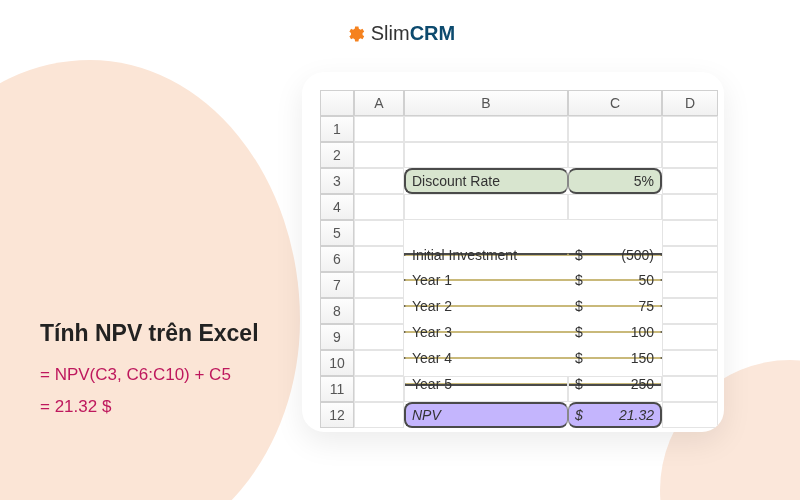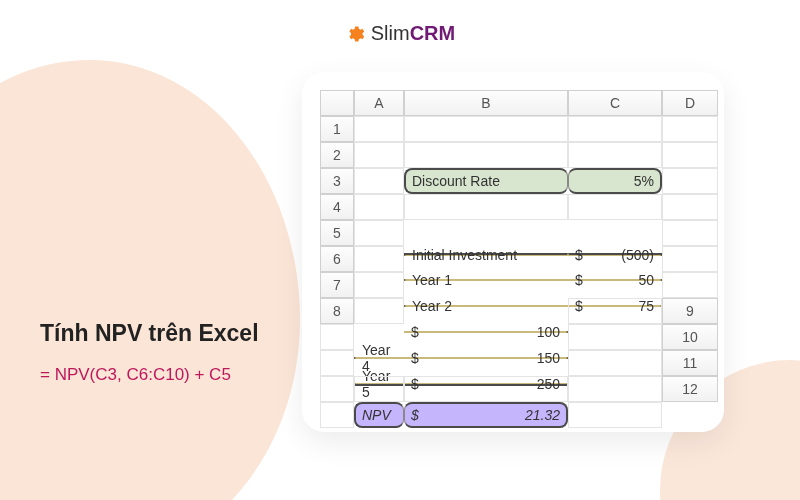--- a/index.html
+++ b/index.html
@@ -30,21 +30,21 @@
   .logo {
     position: absolute;
     top: 22px; left: 50%; transform: translateX(-50%);
     display: flex; align-items: center; gap: 6px;
     z-index: 2;
   }
   .logo-gear {
     width: 20px; height: 20px; display: inline-block;
   }
   .logo-text { font-size: 20px; font-weight: 400; color: #333; }
-  .logo-text b { font-weight: 700; color: #701a75; }
+  .logo-text b { font-weight: 700; color: #0c4a6e; }
 
   .leftbox {
     position: absolute;
     left: 40px; top: 320px;
     z-index: 2;
   }
   .leftbox .title {
     font-size: 23px; font-weight: 700; color: #222; margin-bottom: 12px;
   }
   .leftbox .formula, .leftbox .result {
@@ -117,20 +117,21 @@
     </svg>
   </span>
   <span class="logo-text">
     <span>Slim</span><b>CRM</b>
   </span>
 </div>
 
 <div class="leftbox">
   <div class="title">Tính NPV trên Excel</div>
   <div class="formula">= NPV(C3, C6:C10) + C5</div>
+  <div class="result">= 21.32 $</div>
 </div>
 
 <div class="sheet-card">
   <div class="grid">
 
     <div class="hd"></div>
     <div class="hd">A</div>
     <div class="hd">B</div>
     <div class="hd">C</div>
     <div class="hd">D</div>
@@ -181,20 +182,21 @@
     <div class="cell"></div>
     <div class="cell yellow box-left">Year 2</div>
     <div class="cell yellow box-right dollar">
       <span class="sym">$</span>
       <span class="amt">75</span>
     </div>
     <div class="cell"></div>
 
     <div class="rn">8</div>
     <div class="cell"></div>
+    <div class="cell yellow box-left">Year 3</div>
     <div class="cell yellow box-right dollar">
       <span class="sym">$</span>
       <span class="amt">100</span>
     </div>
     <div class="cell"></div>
 
     <div class="rn">9</div>
     <div class="cell"></div>
     <div class="cell yellow box-left">Year 4</div>
     <div class="cell yellow box-right dollar">

